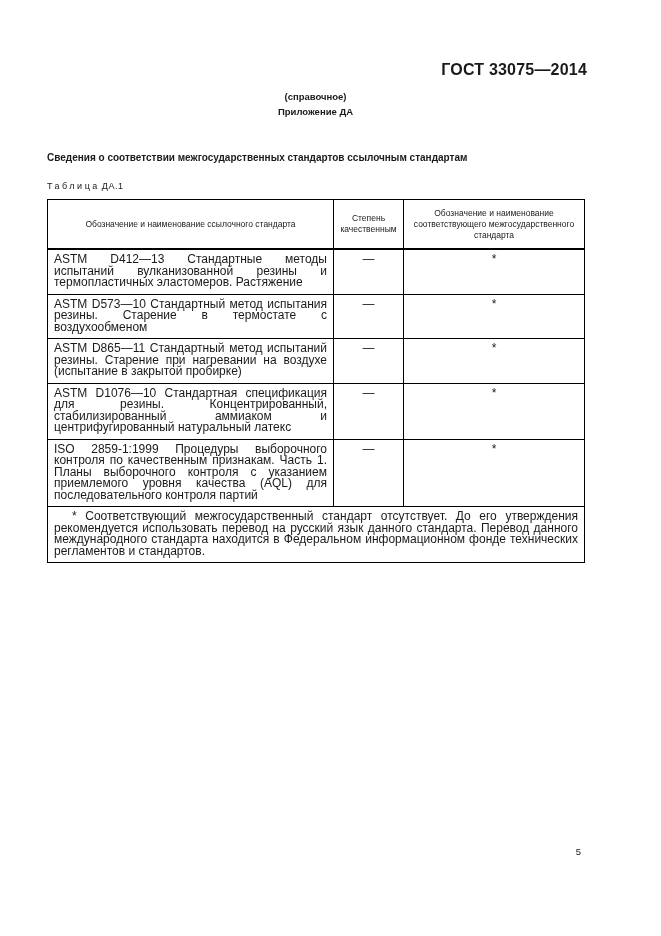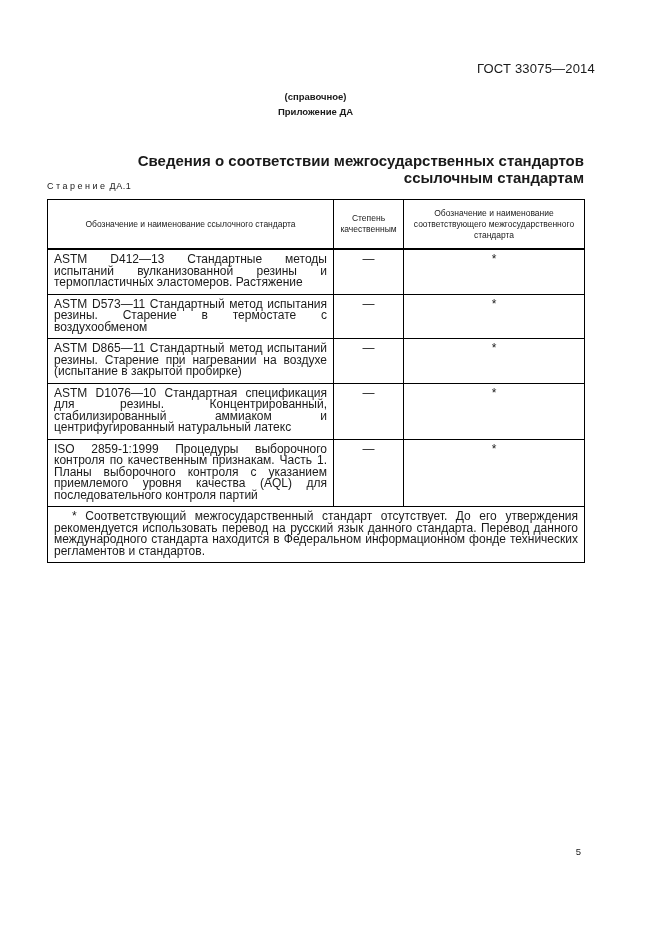--- a/index.html
+++ b/index.html
@@ -9,43 +9,43 @@
     height: 936px;
     margin: 0 auto;
     background: #ffffff;
     font-family: "Liberation Sans", sans-serif;
     color: #1a1a1a;
     overflow: hidden;
   }
   .doc-number {
     position: absolute;
     top: 61px;
-    right: 66px;
-    font-size: 13px;
-    font-weight: normal;
+    right: 74px;
+    font-size: 16px;
+    font-weight: bold;
     letter-spacing: 0.2px;
   }
   .appendix-block {
     position: absolute;
     top: 89px;
     left: 47px;
     width: 537px;
     text-align: center;
     font-weight: bold;
     font-size: 9.5px;
     line-height: 15px;
   }
   .section-title {
     position: absolute;
     top: 152px;
     left: 47px;
     width: 537px;
-    text-align: right;
+    text-align: left;
     font-weight: bold;
-    font-size: 15px;
+    font-size: 10px;
   }
   .table-caption {
     position: absolute;
     top: 181px;
     left: 47px;
     font-size: 9px;
   }
   .table-caption .spaced { letter-spacing: 2.5px; }
   .table-caption .num { letter-spacing: 0.5px; margin-left: 2px; }
   table.std-table {
@@ -100,21 +100,21 @@
   <div class="doc-number">ГОСТ 33075—2014</div>
 
   <div class="appendix-block">
     <div>(справочное)</div>
     <div>Приложение ДА</div>
   </div>
 
   <div class="section-title">Сведения о соответствии межгосударственных стандартов ссылочным стандартам</div>
 
   <div class="table-caption">
-    <span class="spaced">Старение</span><span class="num">ДА.1</span>
+    <span class="spaced">Таблица</span><span class="num">ДА.1</span>
   </div>
 
   <table class="std-table">
     <colgroup>
       <col style="width:286px">
       <col style="width:70px">
       <col style="width:181px">
     </colgroup>
     <thead>
       <tr>
@@ -123,21 +123,21 @@
         <th>Обозначение и наименование соответствующего межгосударственного стандарта</th>
       </tr>
     </thead>
     <tbody>
       <tr>
         <td class="cell-ref">ASTM D412—13  Стандартные методы испытаний вулканизованной резины и термопластичных эластомеров. Растяжение</td>
         <td class="cell-degree">—</td>
         <td class="cell-match">*</td>
       </tr>
       <tr>
-        <td class="cell-ref">ASTM D573—11 Стандартный метод испытания резины. Старение в термостате с воздухообменом</td>
+        <td class="cell-ref">ASTM D573—10 Стандартный метод испытания резины. Старение в термостате с воздухообменом</td>
         <td class="cell-degree">—</td>
         <td class="cell-match">*</td>
       </tr>
       <tr>
         <td class="cell-ref">ASTM D865—11 Стандартный метод испытаний резины. Старение при нагревании на воздухе (испытание в закрытой пробирке)</td>
         <td class="cell-degree">—</td>
         <td class="cell-match">*</td>
       </tr>
       <tr>
         <td class="cell-ref">ASTM D1076—10  Стандартная спецификация для резины. Концентрированный, стабилизированный аммиаком и центрифугированный натуральный латекс</td>

